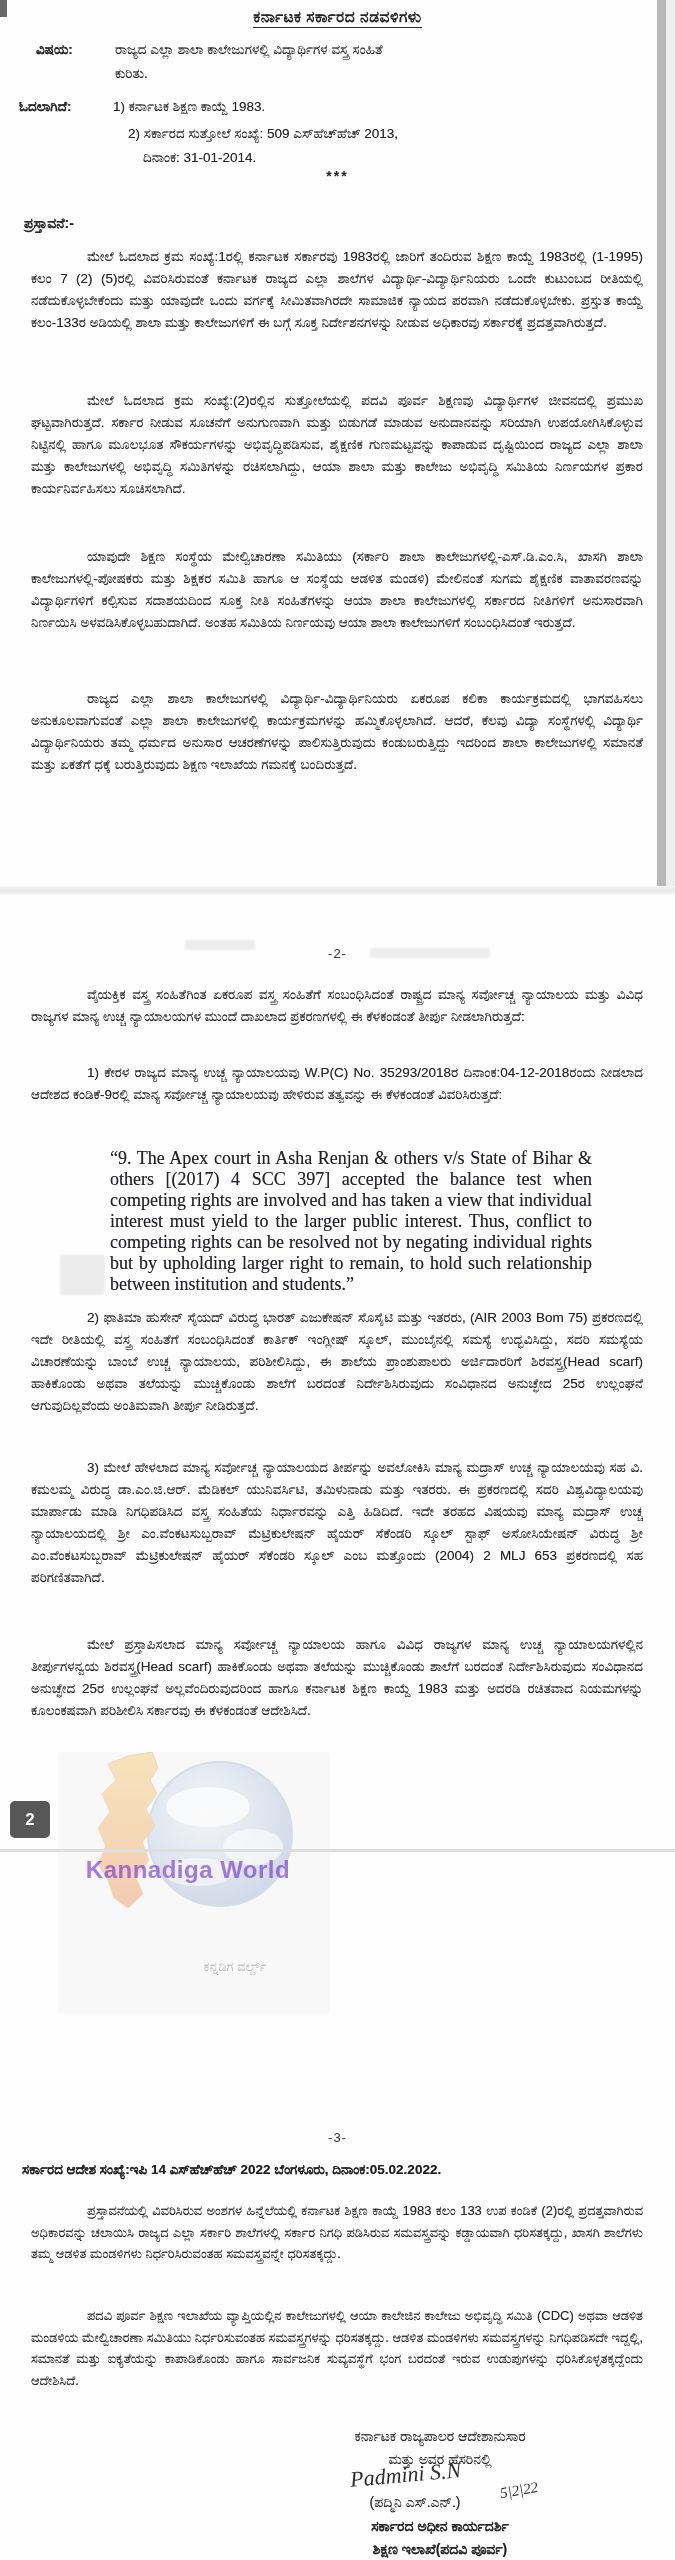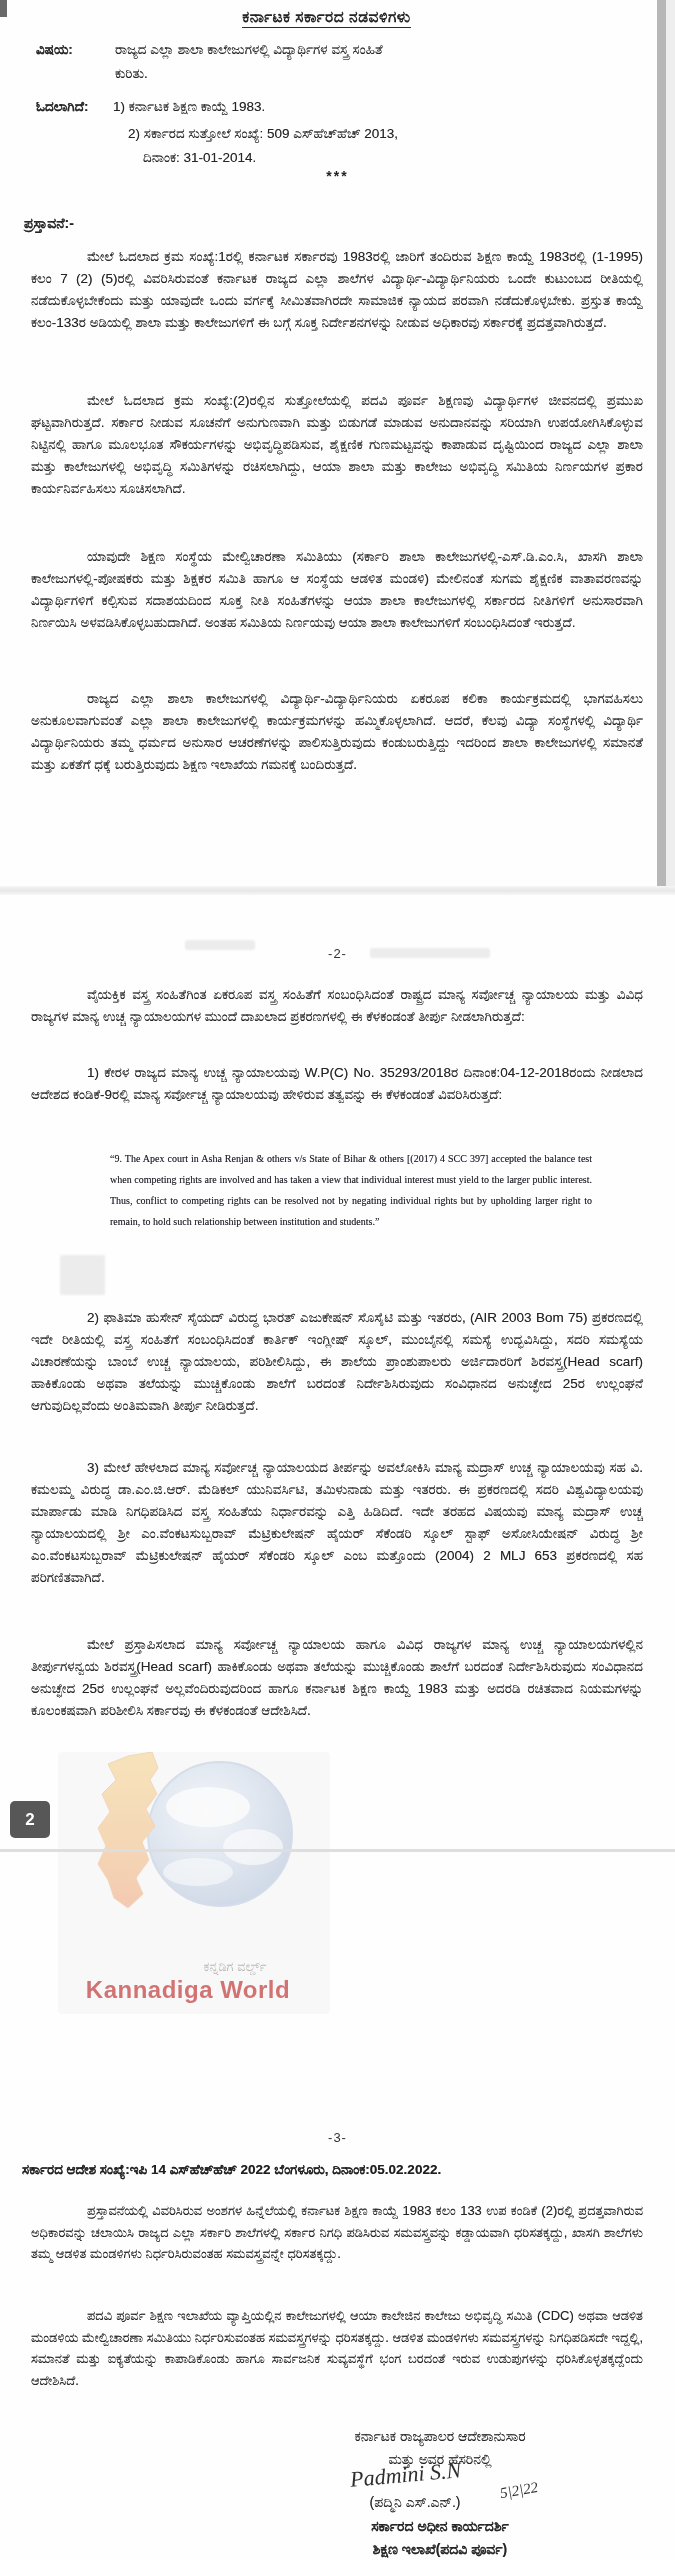--- a/index.html
+++ b/index.html
@@ -5,38 +5,38 @@
   html,body{margin:0;padding:0;background:#ffffff;}
   .canvas{position:relative;width:675px;height:2560px;background:#fefefe;overflow:hidden;
           font-family:"Liberation Sans",sans-serif;color:#242424;}
   .abs{position:absolute;}
   .kn{font-family:"Liberation Sans",sans-serif;}
   .para{width:612px;left:31px;font-size:13.5px;line-height:22px;text-align:justify;
         color:#262626;text-shadow:0 0 .5px rgba(50,50,50,.55);}
   .indent{text-indent:56px;}
   .center{text-align:center;}
   .bold{font-weight:bold;}
-  .title{width:653px;top:8px;left:0;font-size:15.5px;font-weight:bold;letter-spacing:.5px;}
+  .title{width:653px;top:8px;left:11px;font-size:15.5px;font-weight:bold;letter-spacing:.5px;}
   .title span{border-bottom:1.5px solid #2a2a2a;padding-bottom:2px;}
   .label{font-size:13.5px;font-weight:bold;color:#262626;text-shadow:0 0 .5px rgba(50,50,50,.5);}
   .plain{font-size:13.5px;color:#262626;text-shadow:0 0 .5px rgba(50,50,50,.5);}
-  .quote-en{left:110px;width:482px;font-family:"Liberation Serif",serif;font-size:10px;
+  .quote-en{left:110px;width:482px;font-family:"Liberation Serif",serif;font-size:18px;
             line-height:21px;text-align:justify;color:#22222a;text-shadow:0 0 .4px rgba(40,40,60,.5);}
   .pageno{width:675px;left:0;font-size:13px;color:#333;letter-spacing:1px;}
   .sep-band{left:0;width:675px;background:linear-gradient(#f6f6f6,#e7e7e7,#f7f7f7);}
   .sep-line{left:0;width:675px;height:3px;background:#dedede;}
   .edge-strip{left:657px;top:0;width:9px;height:888px;background:#b7b7b7;}
   .edge-strip-light{left:666px;top:0;width:9px;height:888px;background:#eeeeee;}
   .corner-mark{left:0;top:0;width:7px;height:17px;background:#4f4f4f;opacity:.85;}
   .badge{left:10px;top:1801px;width:40px;height:37px;background:#575757;border-radius:5px;
          color:#fff;font-size:17px;font-weight:bold;display:flex;align-items:center;justify-content:center;}
   .wm-box{left:58px;top:1752px;width:272px;height:262px;background:#f8f8f8;border-radius:4px;}
   .wm-art{left:58px;top:1752px;opacity:.55;}
-  .wm-brand{left:52px;top:1976px;width:272px;text-align:center;font-size:24px;font-weight:bold;
-            color:#b91c1c;opacity:.6;letter-spacing:.5px;}
+  .wm-brand{left:52px;top:1856px;width:272px;text-align:center;font-size:24px;font-weight:bold;
+            color:#6d28d9;opacity:.6;letter-spacing:.5px;}
   .wm-brand-kn{left:150px;top:1959px;width:170px;text-align:center;font-size:13px;font-weight:normal;
                color:#a3a3a3;opacity:.75;}
   .smudge{background:rgba(140,140,140,.16);filter:blur(1px);border-radius:2px;}
   .sig{font-size:14px;color:#262626;text-shadow:0 0 .5px rgba(50,50,50,.5);}
   .hand{font-family:"Liberation Serif",serif;font-style:italic;color:#2e2e2e;}
 </style>
 </head>
 <body>
 
 <div class="canvas">
@@ -45,21 +45,21 @@
   <div class="abs edge-strip"></div>
   <div class="abs edge-strip-light"></div>
 
   <div>
     <div class="abs title center kn"><span>ಕರ್ನಾಟಕ ಸರ್ಕಾರದ ನಡವಳಿಗಳು</span></div>
 
     <div class="abs label kn" style="left:36px;top:42px;">ವಿಷಯ:</div>
     <div class="abs plain kn" style="left:115px;top:42px;width:460px;">ರಾಜ್ಯದ ಎಲ್ಲಾ ಶಾಲಾ ಕಾಲೇಜುಗಳಲ್ಲಿ ವಿದ್ಯಾರ್ಥಿಗಳ ವಸ್ತ್ರ ಸಂಹಿತೆ</div>
     <div class="abs plain kn" style="left:115px;top:66px;">ಕುರಿತು.</div>
 
-    <div class="abs label kn" style="left:36px;top:99px;">ಓದಲಾಗಿದೆ:</div>
+    <div class="abs label kn" style="left:19px;top:99px;">ಓದಲಾಗಿದೆ:</div>
     <div class="abs plain kn" style="left:113px;top:99px;">1) ಕರ್ನಾಟಕ ಶಿಕ್ಷಣ ಕಾಯ್ದೆ 1983.</div>
     <div class="abs plain kn" style="left:128px;top:126px;">2) ಸರ್ಕಾರದ ಸುತ್ತೋಲೆ ಸಂಖ್ಯೆ: 509 ಎಸ್‌ಹೆಚ್‌ಹೆಚ್ 2013,</div>
     <div class="abs plain kn" style="left:143px;top:150px;">ದಿನಾಂಕ: 31-01-2014.</div>
 
     <div class="abs center bold" style="left:0;top:168px;width:675px;font-size:14px;letter-spacing:2px;">***</div>
 
     <div class="abs label kn" style="left:24px;top:215px;font-size:14px;">ಪ್ರಸ್ತಾವನೆ:-</div>
 
     <div class="abs para indent kn" style="top:246px;">ಮೇಲೆ ಓದಲಾದ ಕ್ರಮ ಸಂಖ್ಯೆ:1ರಲ್ಲಿ ಕರ್ನಾಟಕ ಸರ್ಕಾರವು 1983ರಲ್ಲಿ ಜಾರಿಗೆ ತಂದಿರುವ ಶಿಕ್ಷಣ ಕಾಯ್ದೆ 1983ರಲ್ಲಿ (1-1995) ಕಲಂ 7 (2) (5)ರಲ್ಲಿ ವಿವರಿಸಿರುವಂತೆ ಕರ್ನಾಟಕ ರಾಜ್ಯದ ಎಲ್ಲಾ ಶಾಲೆಗಳ ವಿದ್ಯಾರ್ಥಿ-ವಿದ್ಯಾರ್ಥಿನಿಯರು ಒಂದೇ ಕುಟುಂಬದ ರೀತಿಯಲ್ಲಿ ನಡೆದುಕೊಳ್ಳಬೇಕೆಂದು ಮತ್ತು ಯಾವುದೇ ಒಂದು ವರ್ಗಕ್ಕೆ ಸೀಮಿತವಾಗಿರದೇ ಸಾಮಾಜಿಕ ನ್ಯಾಯದ ಪರವಾಗಿ ನಡೆದುಕೊಳ್ಳಬೇಕು. ಪ್ರಸ್ತುತ ಕಾಯ್ದೆ ಕಲಂ-133ರ ಅಡಿಯಲ್ಲಿ ಶಾಲಾ ಮತ್ತು ಕಾಲೇಜುಗಳಿಗೆ ಈ ಬಗ್ಗೆ ಸೂಕ್ತ ನಿರ್ದೇಶನಗಳನ್ನು ನೀಡುವ ಅಧಿಕಾರವು ಸರ್ಕಾರಕ್ಕೆ ಪ್ರದತ್ತವಾಗಿರುತ್ತದೆ.</div>
     <div class="abs para indent kn" style="top:390px;">ಮೇಲೆ ಓದಲಾದ ಕ್ರಮ ಸಂಖ್ಯೆ:(2)ರಲ್ಲಿನ ಸುತ್ತೋಲೆಯಲ್ಲಿ ಪದವಿ ಪೂರ್ವ ಶಿಕ್ಷಣವು ವಿದ್ಯಾರ್ಥಿಗಳ ಜೀವನದಲ್ಲಿ ಪ್ರಮುಖ ಘಟ್ಟವಾಗಿರುತ್ತದೆ. ಸರ್ಕಾರ ನೀಡುವ ಸೂಚನೆಗೆ ಅನುಗುಣವಾಗಿ ಮತ್ತು ಬಿಡುಗಡೆ ಮಾಡುವ ಅನುದಾನವನ್ನು ಸರಿಯಾಗಿ ಉಪಯೋಗಿಸಿಕೊಳ್ಳುವ ನಿಟ್ಟಿನಲ್ಲಿ ಹಾಗೂ ಮೂಲಭೂತ ಸೌಕರ್ಯಗಳನ್ನು ಅಭಿವೃದ್ಧಿಪಡಿಸುವ, ಶೈಕ್ಷಣಿಕ ಗುಣಮಟ್ಟವನ್ನು ಕಾಪಾಡುವ ದೃಷ್ಟಿಯಿಂದ ರಾಜ್ಯದ ಎಲ್ಲಾ ಶಾಲಾ ಮತ್ತು ಕಾಲೇಜುಗಳಲ್ಲಿ ಅಭಿವೃದ್ಧಿ ಸಮಿತಿಗಳನ್ನು ರಚಿಸಲಾಗಿದ್ದು, ಆಯಾ ಶಾಲಾ ಮತ್ತು ಕಾಲೇಜು ಅಭಿವೃದ್ಧಿ ಸಮಿತಿಯ ನಿರ್ಣಯಗಳ ಪ್ರಕಾರ ಕಾರ್ಯನಿರ್ವಹಿಸಲು ಸೂಚಿಸಲಾಗಿದೆ.</div>

